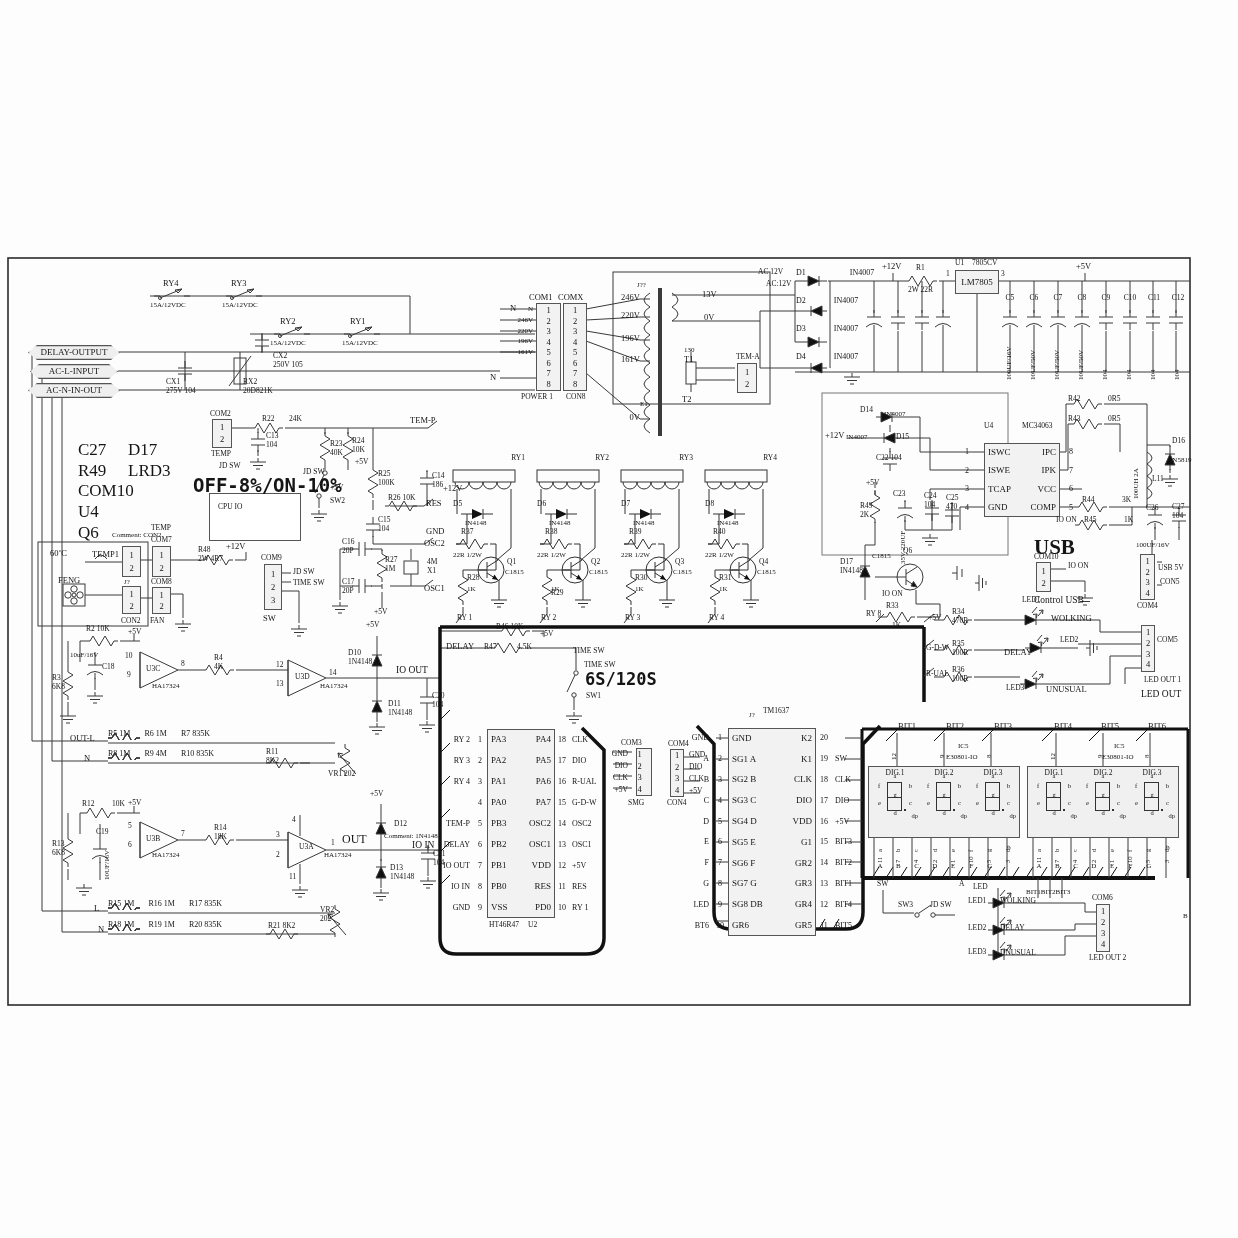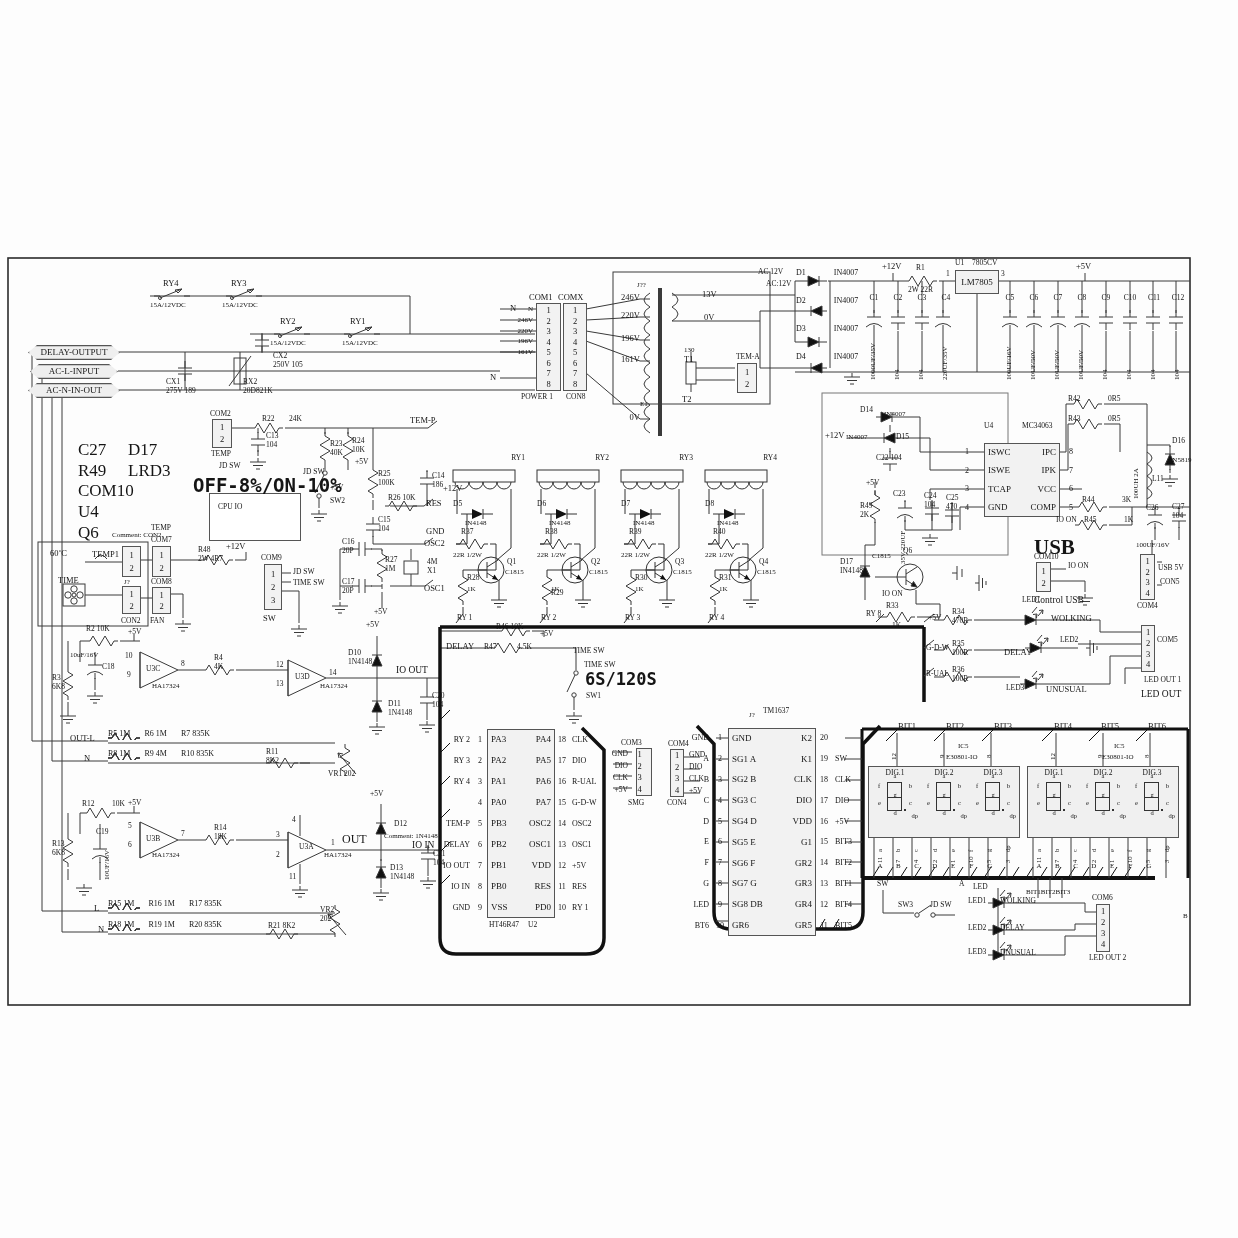--- a/index.html
+++ b/index.html
@@ -362,21 +362,21 @@
 
 <span class="lb" style="left:163px;top:278px">RY4</span>
 <span class="lb f7" style="left:150px;top:301px">15A/12VDC</span>
 <span class="lb" style="left:231px;top:278px">RY3</span>
 <span class="lb f7" style="left:222px;top:301px">15A/12VDC</span>
 <span class="lb" style="left:280px;top:316px">RY2</span>
 <span class="lb f7" style="left:270px;top:339px">15A/12VDC</span>
 <span class="lb" style="left:350px;top:316px">RY1</span>
 <span class="lb f7" style="left:342px;top:339px">15A/12VDC</span>
 <span class="lb f75" style="left:166px;top:378px">CX1
-275V 189</span>
+275V 104</span>
 <span class="lb f75" style="left:243px;top:378px">RX2
 20D821K</span>
 <span class="lb f75" style="left:273px;top:352px">CX2
 250V 105</span>
 <span class="lb" style="left:510px;top:303px">N</span>
 <span class="lb" style="left:490px;top:372px">N</span>
 
 <span class="lb" style="left:529px;top:292px">COM1</span>
 <span class="lb" style="left:558px;top:292px">COMX</span>
 <div class="conn" style="left:536px;top:303px;width:25px;height:88px">
@@ -425,21 +425,21 @@
 <span class="lb f7" style="left:640px;top:400px">E1</span>
 <span class="lb f75" style="left:736px;top:353px">TEM-A</span>
 <div class="conn" style="left:737px;top:363px;width:20px;height:30px">
   <span class="pin">1</span>
       <span class="pin">2</span>
 </div>
 <span class="lb f75" style="left:758px;top:268px">AC 12V</span>
 <span class="lb f75" style="left:766px;top:280px">AC:12V</span>
 
 <div style="position:absolute;left:796px;top:268px;display:flex;flex-direction:column;gap:19px;z-index:4">
-  <div style="display:flex;gap:28px;font-size:8px">
+  <div style="display:flex;gap:44px;font-size:8px">
     <span>D1</span>
     <span>IN4007</span>
   </div>
       <div style="display:flex;gap:28px;font-size:8px">
     <span>D2</span>
     <span>IN4007</span>
   </div>
       <div style="display:flex;gap:28px;font-size:8px">
     <span>D3</span>
     <span>IN4007</span>
@@ -453,38 +453,20 @@
 <span class="lb f75" style="left:916px;top:264px">R1</span>
 <span class="lb f75" style="left:908px;top:286px">2W 22R</span>
 <span class="lb f75" style="left:955px;top:259px">U1</span>
 <span class="lb f75" style="left:972px;top:259px">7805CV</span>
 <div style="position:absolute;left:955px;top:270px;width:44px;height:24px;border:1.2px solid #555;background:#f2f2f2;z-index:3;display:flex;align-items:center;justify-content:center;font-size:9px">
   <span>LM7805</span>
 </div>
 <span class="lb f75" style="left:946px;top:270px">1</span>
 <span class="lb f75" style="left:1001px;top:270px">3</span>
 <span class="lb" style="left:1076px;top:261px">+5V</span>
-<div class="crow" style="left:862px;top:294px">
-  <div class="citem">
-    <span>C1</span>
-    <span class="vt" style="margin-top:42px">1000UF/35V</span>
-  </div>
-      <div class="citem">
-    <span>C2</span>
-    <span class="vt" style="margin-top:42px">104</span>
-  </div>
-      <div class="citem">
-    <span>C3</span>
-    <span class="vt" style="margin-top:42px">104</span>
-  </div>
-      <div class="citem">
-    <span>C4</span>
-    <span class="vt" style="margin-top:42px">220UF/35V</span>
-  </div>
-</div>
 <div class="crow" style="left:998px;top:294px">
   <div class="citem">
     <span>C5</span>
     <span class="vt" style="margin-top:42px">100UF/16V</span>
   </div>
       <div class="citem">
     <span>C6</span>
     <span class="vt" style="margin-top:42px">10UF/50V</span>
   </div>
       <div class="citem">
@@ -561,21 +543,21 @@
 1M</span>
 <span class="lb f75" style="left:427px;top:558px">4M
 X1</span>
 <span class="lb f75" style="left:342px;top:578px">C17
 20P</span>
 <span class="lb" style="left:424px;top:583px">OSC1</span>
 <span class="lb f75" style="left:374px;top:608px">+5V</span>
 
 <span class="lb" style="left:50px;top:548px">60˚C</span>
 <span class="lb" style="left:92px;top:549px">TEMP1</span>
-<span class="lb" style="left:58px;top:575px">TIME</span>
+<span class="lb" style="left:58px;top:575px">FENG</span>
 <span class="lb f7" style="left:124px;top:578px">J?</span>
 <span class="lb f75" style="left:121px;top:617px">CON2</span>
 <span class="lb f7" style="left:112px;top:531px">Comment: CON2</span>
 <span class="lb f75" style="left:151px;top:524px">TEMP</span>
 <span class="lb f75" style="left:151px;top:536px">COM7</span>
 <div class="conn" style="left:122px;top:546px;width:19px;height:31px">
   <span class="pin">1</span>
       <span class="pin">2</span>
 </div>
 <div class="conn" style="left:122px;top:586px;width:19px;height:28px">

